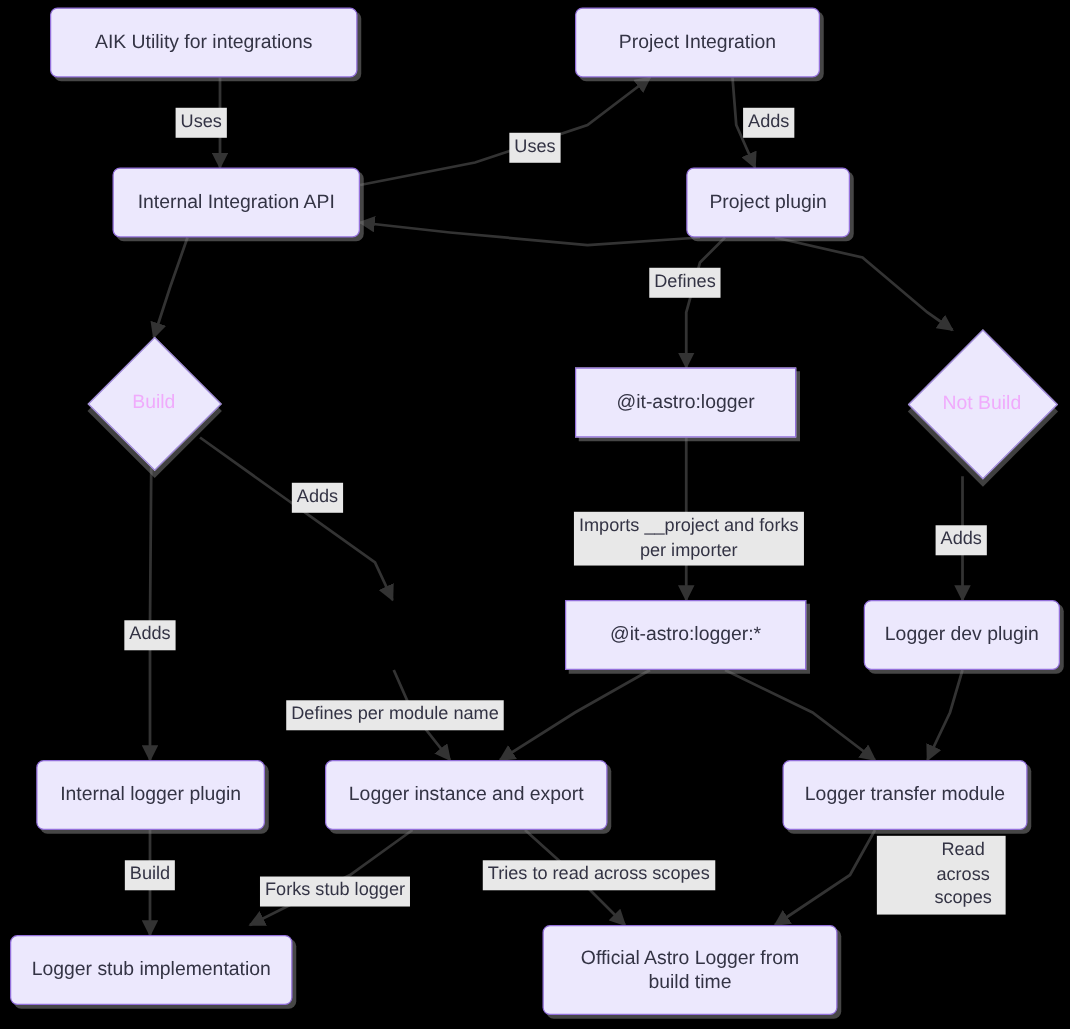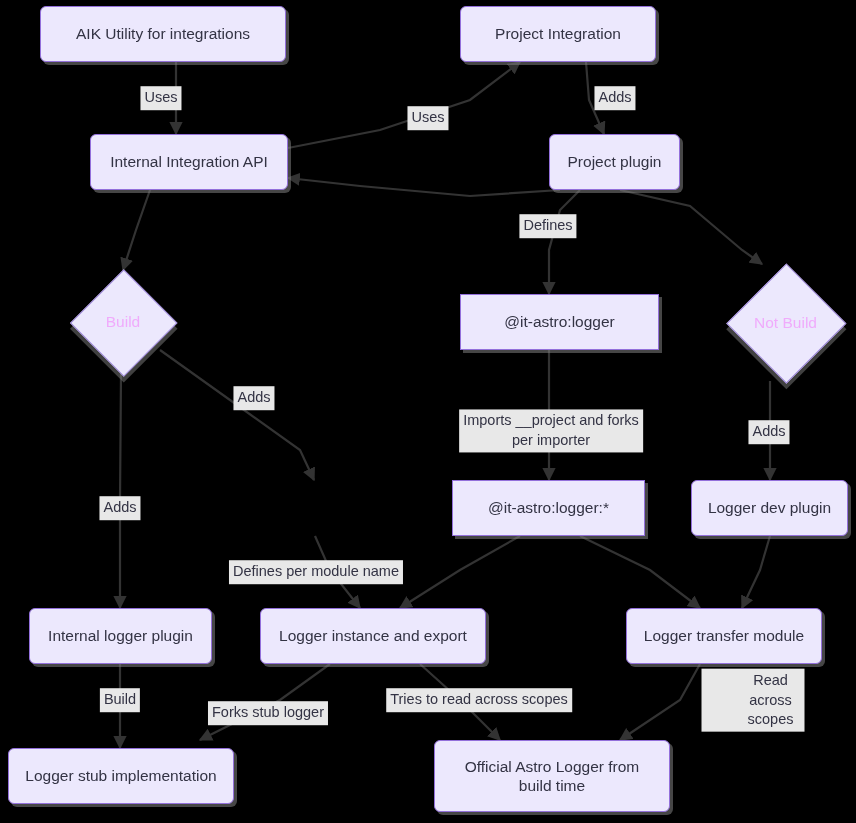--- a/index.html
+++ b/index.html
@@ -136,21 +136,21 @@
       <div class="node" style="left: 90px; top: 134px; width: 198px; height: 56px;">
         <span style="white-space: pre-line;">Internal Integration API</span>
       </div>
       <div class="node" style="left: 549px; top: 134px; width: 131px; height: 56px;">
         <span style="white-space: pre-line;">Project plugin</span>
       </div>
       <div class="diamond-wrap" style="left: 71px; top: 270px; width: 104px; height: 104px;">
         <div class="diamond-shape" style="width: 73.528px; height: 73.528px; left: 15.236px; top: 15.236px;"></div>
         <span class="diamond-label">Build</span>
       </div>
-      <div class="node sharp" style="left: 460px; top: 294px; width: 199px; height: 56px;">
+      <div class="node sharp" style="left: 460px; top: 294px; width: 177px; height: 56px;">
         <span style="white-space: pre-line;">@it-astro:logger</span>
       </div>
       <div class="diamond-wrap" style="left: 727px; top: 264px; width: 117px; height: 117px;">
         <div class="diamond-shape" style="width: 82.719px; height: 82.719px; left: 17.1405px; top: 17.1405px;"></div>
         <span class="diamond-label">Not Build</span>
       </div>
       <div class="node sharp" style="left: 452px; top: 480px; width: 193px; height: 56px;">
         <span style="white-space: pre-line;">@it-astro:logger:*</span>
       </div>
       <div class="node" style="left: 691px; top: 480px; width: 157px; height: 56px;">

